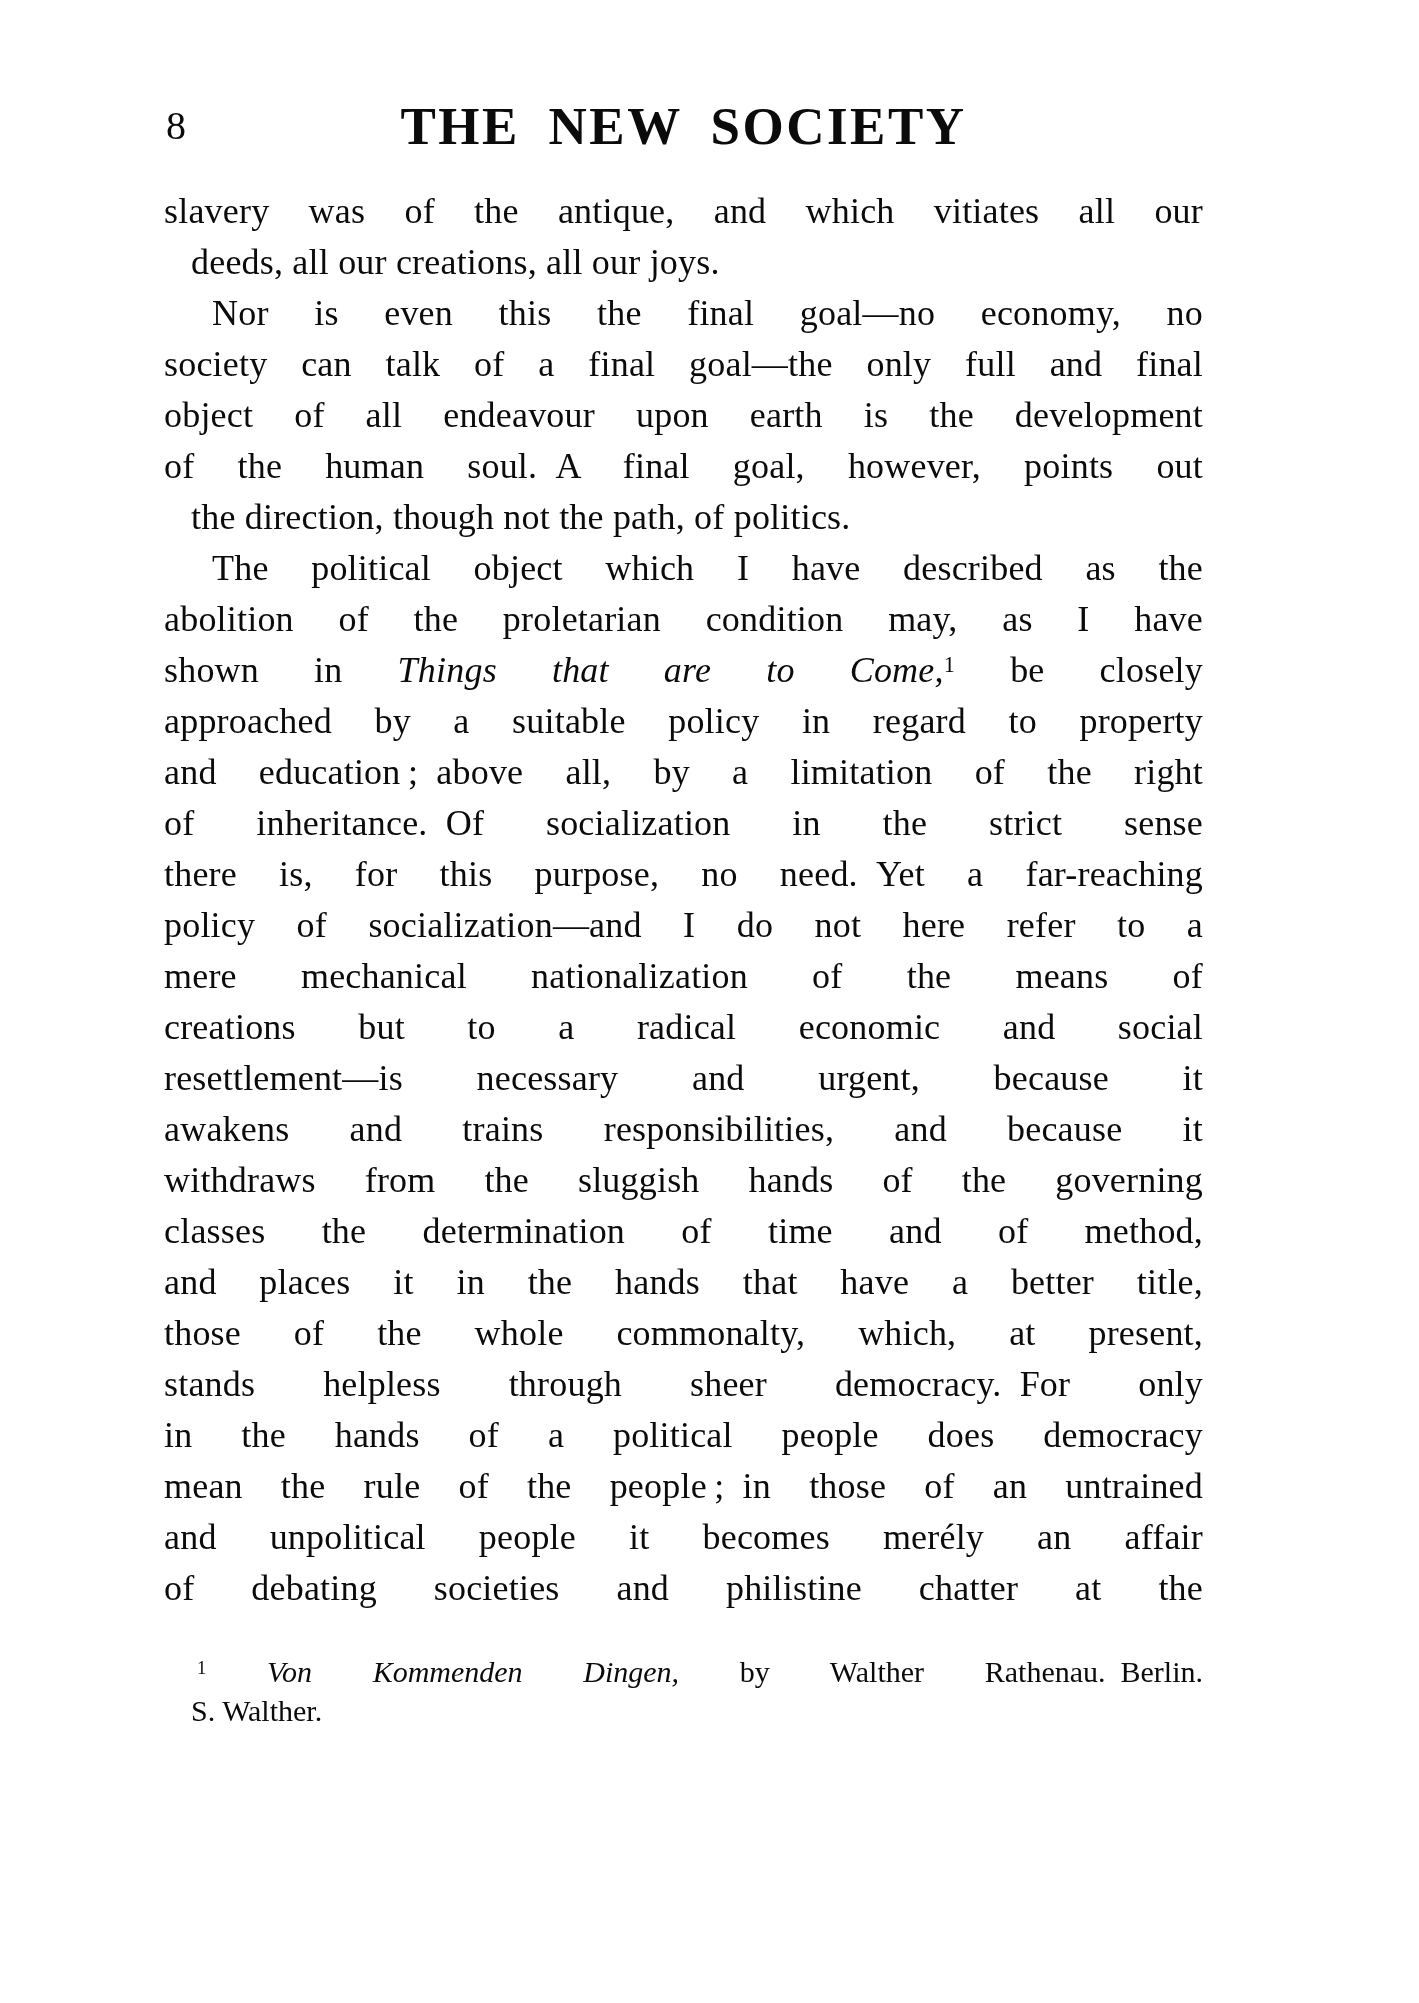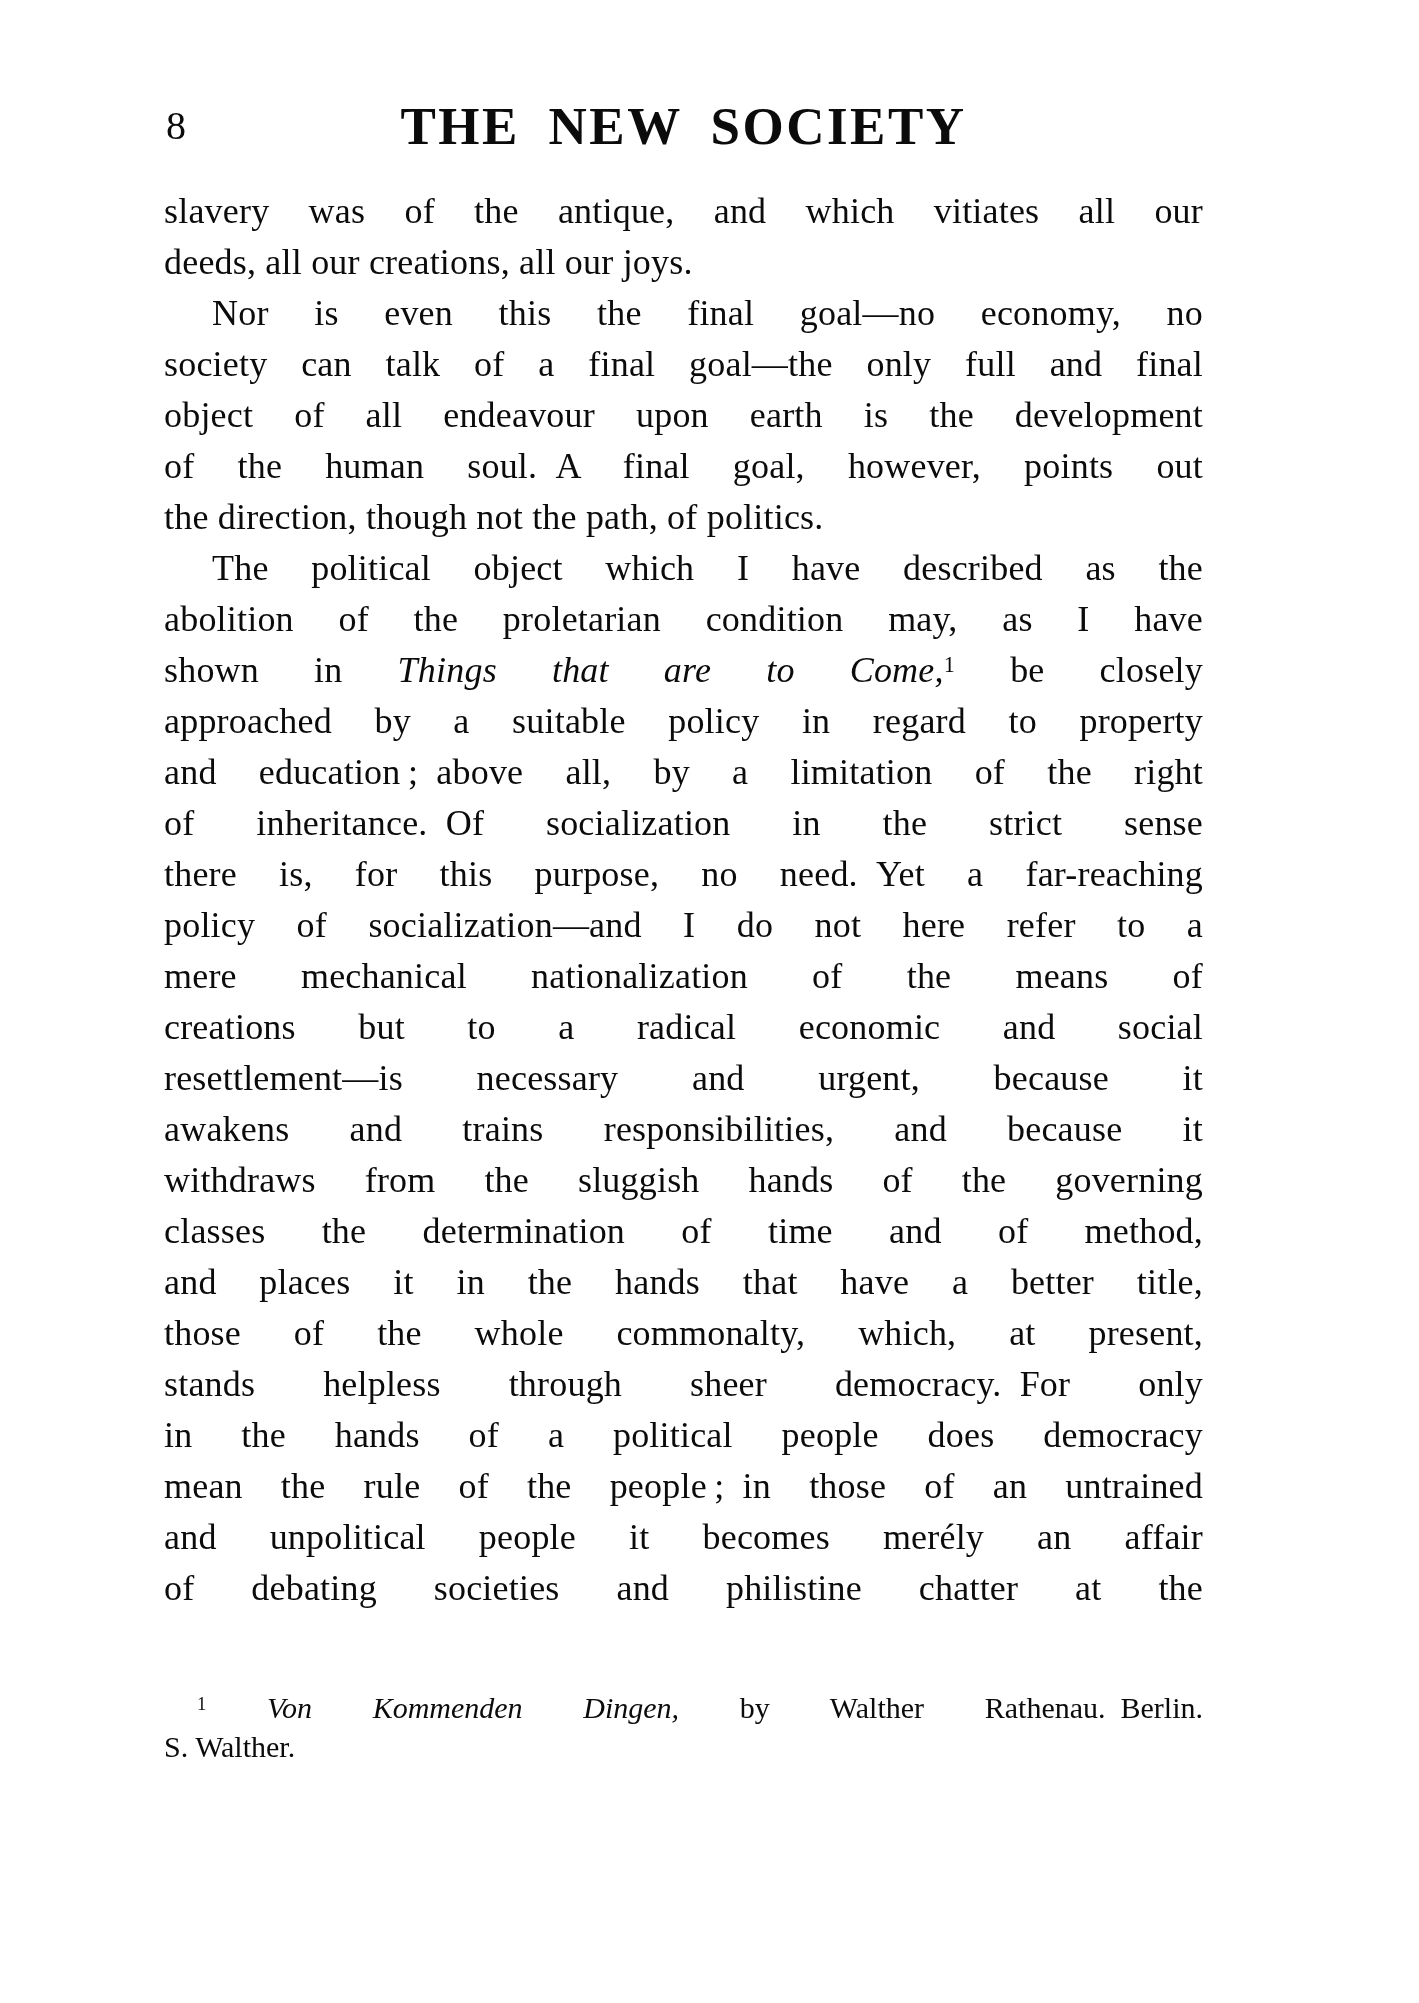--- a/index.html
+++ b/index.html
@@ -66,23 +66,24 @@
   }
   
   .tline {
     text-align: justify;
     text-align-last: justify;
     text-justify: inter-word;
   }
   .tline.flush {
     text-align: left;
     text-align-last: left;
+    margin-left: 27px;
   }
   .bodytext .tline.indent { text-indent: 48px; }
-  .footnote .tline.indent { text-indent: 33px; margin-top: 36px; }
+  .footnote .tline.indent { text-indent: 33px; }
   .tline i { font-style: italic; }
   .tline sup {
     font-size: 0.62em;
     vertical-align: baseline;
     position: relative;
     top: -0.45em;
     line-height: 0;
   }
 </style>
 </head>

